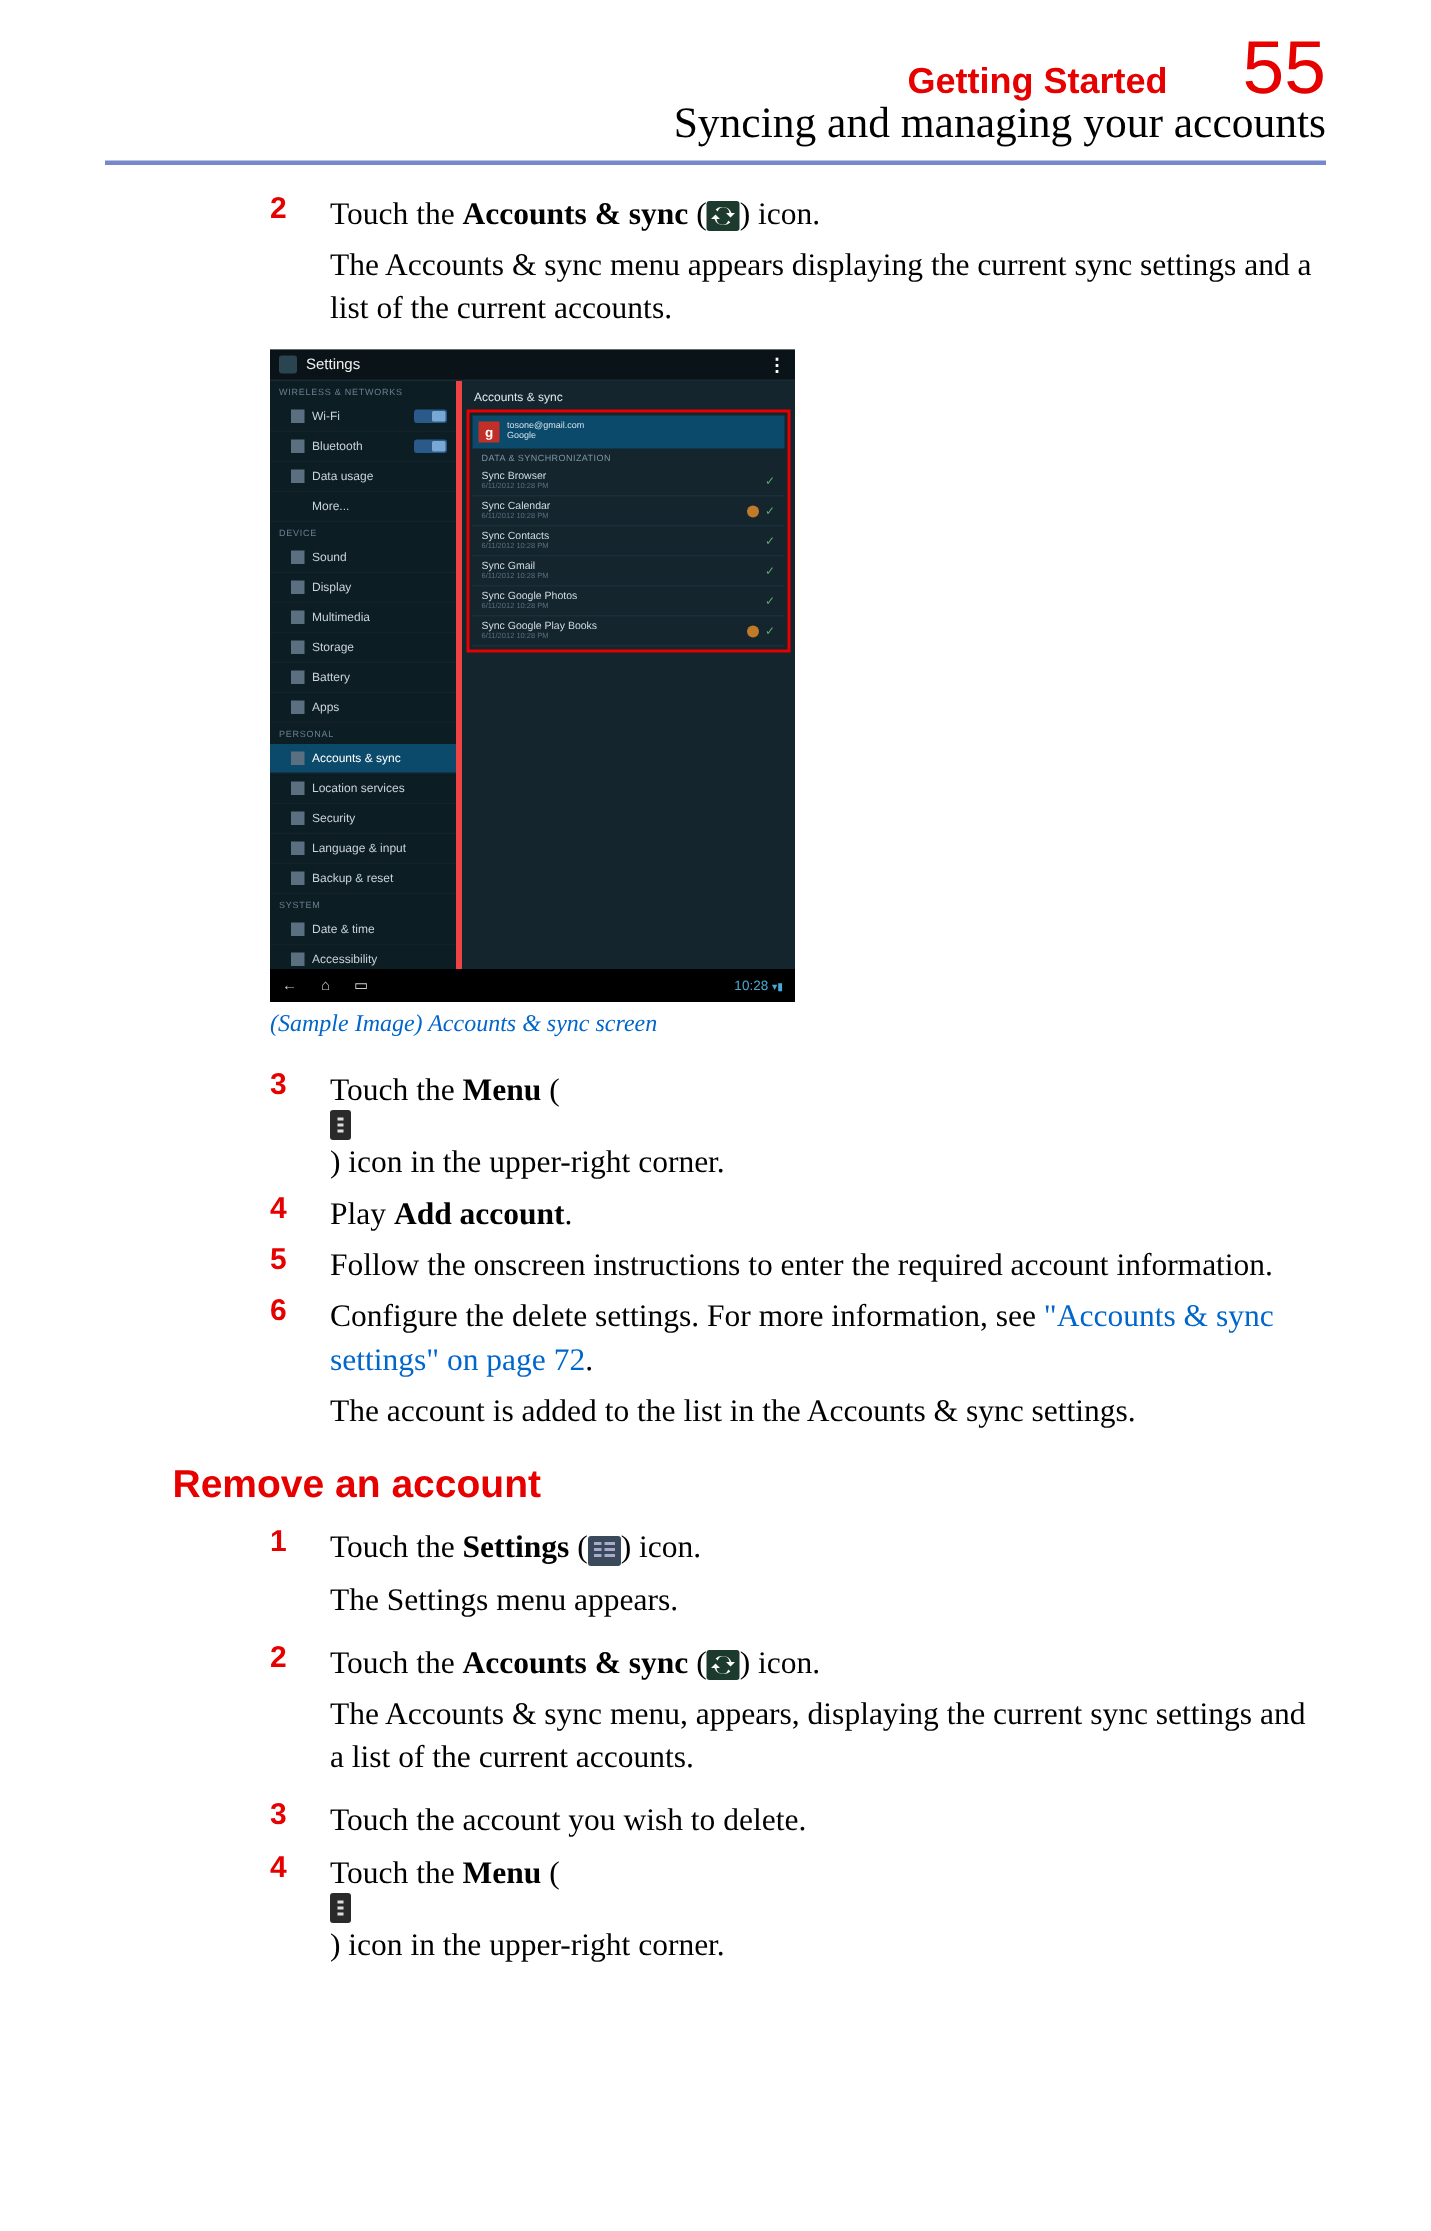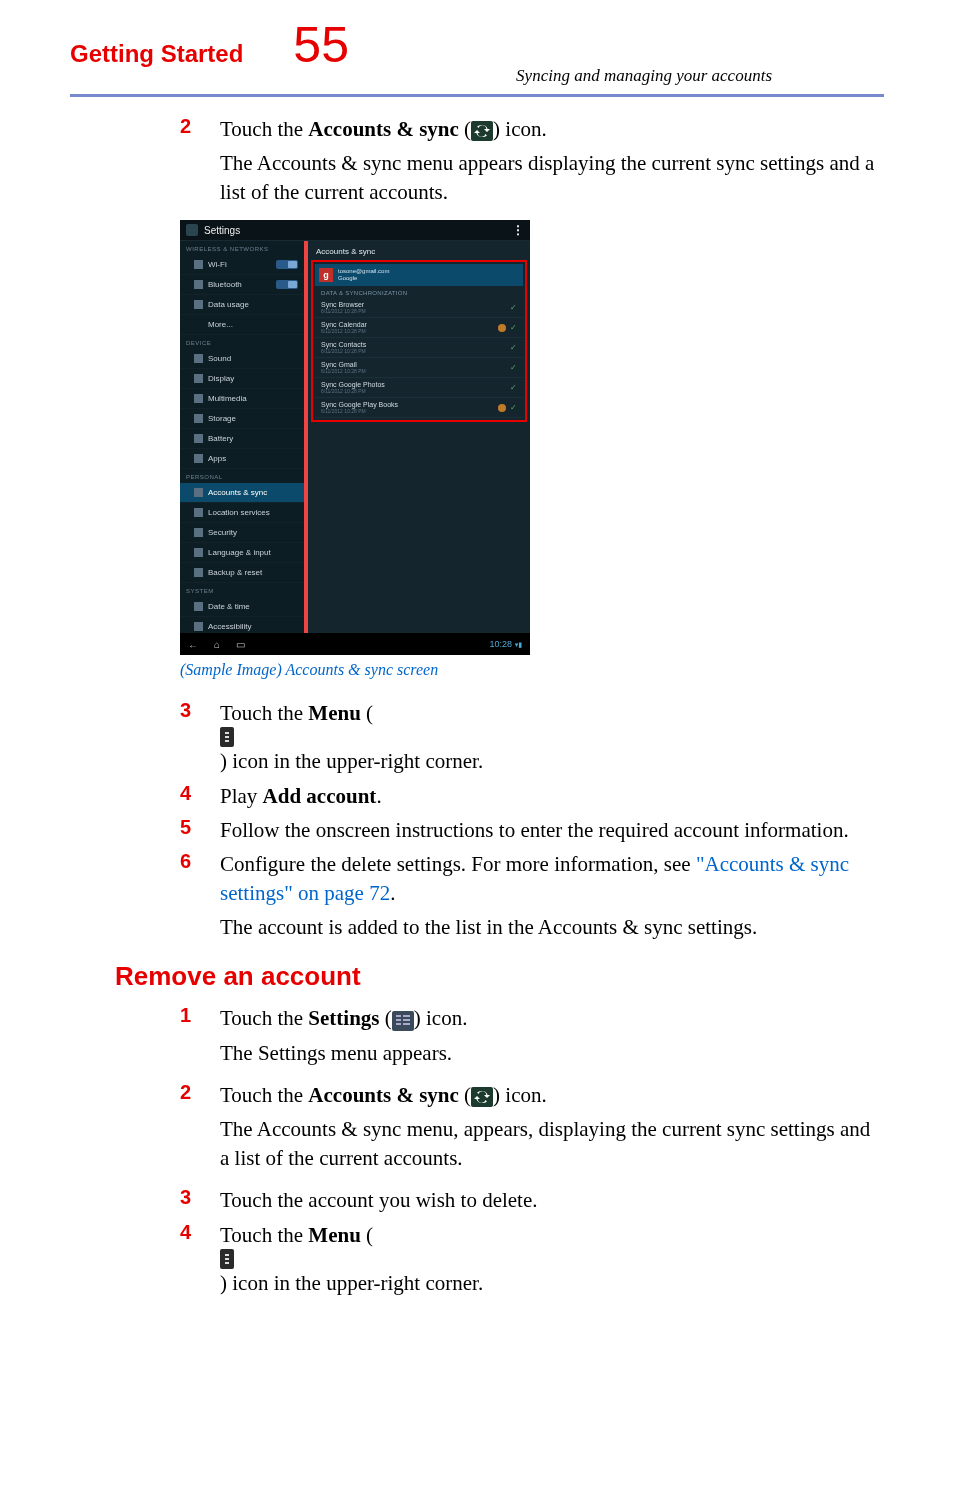--- a/index.html
+++ b/index.html
@@ -7,41 +7,39 @@
       font-family: 'Times New Roman', Times, serif;
       font-size: 21px;
       color: #000;
       width: 954px;
       background: #fff;
       padding: 20px 70px 40px 70px;
     }
     .header-block { text-align: right; margin-bottom: 8px; }
     .header-row1 {
       display: flex;
-      justify-content: flex-start;
+      justify-content: flex-end;
       align-items: baseline;
       gap: 50px;
     }
     .chapter-title {
       color: #e60000;
       font-family: Arial, Helvetica, sans-serif;
       font-weight: bold;
       font-size: 24px;
     }
     .page-number {
       color: #e60000;
       font-family: Arial, Helvetica, sans-serif;
       font-weight: 300;
       font-size: 50px;
       line-height: 1;
     }
     .subtitle {
-      font-style: italic;
-      font-size: 17px;
-      margin-right: 112px;
+      font-size: 29px;
       margin-top: -4px;
     }
     .rule {
       height: 3px;
       background: #7788cc;
       margin: 6px 0 18px 0;
       width: 100%;
     }
     .content { margin-left: 110px; }
     .step {

